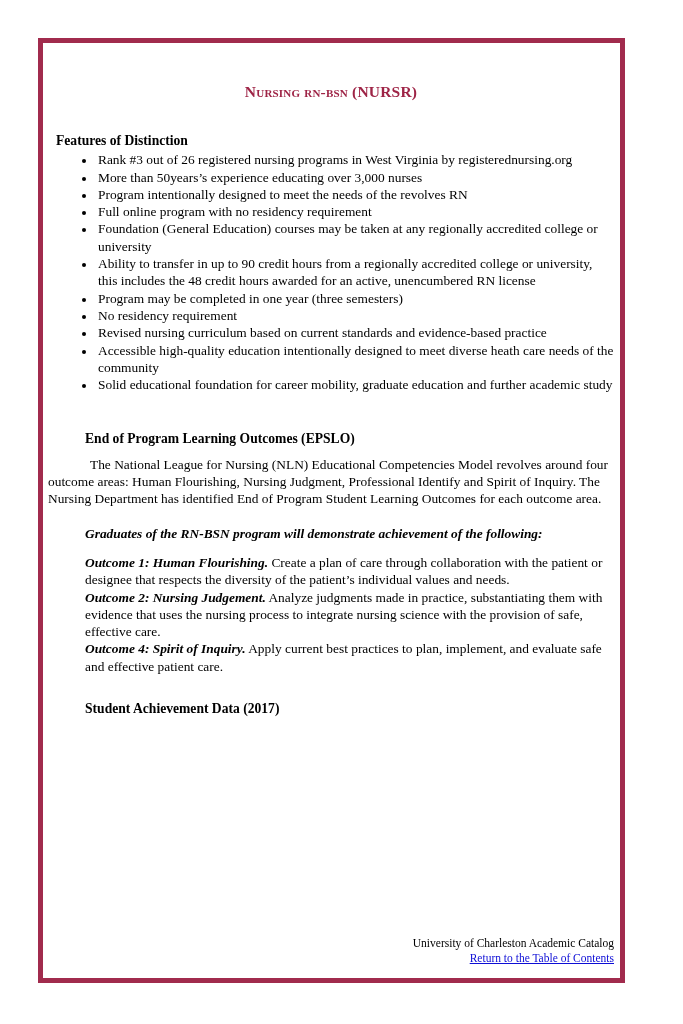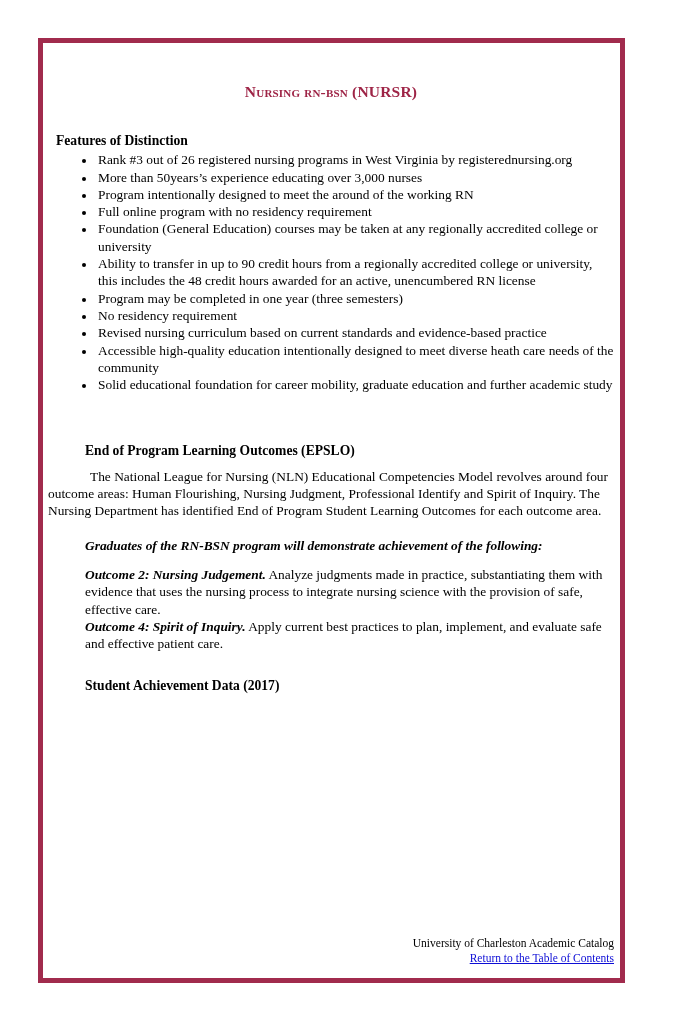--- a/index.html
+++ b/index.html
@@ -43,21 +43,21 @@
     font-size: 13.4px;
     line-height: 17.3px;
   }
   .features-heading {
     margin: 31px 0 0 8px;
     font-size: 13.6px;
     font-weight: bold;
     line-height: 17.3px;
   }
   ul.features-list {
-    margin: 2px 0 16px 0;
+    margin: 2px 0 4px 0;
     padding-left: 48px;
   }
   ul.features-list li {
     font-size: 13.4px;
     line-height: 17.3px;
     padding-left: 2px;
   }
   ul.features-list li::marker {
     font-size: 12px;
   }
@@ -128,38 +128,39 @@
 
 <div class="page-frame">
 
   <h1 class="doc-title">Nursing rn-bsn (NURSR)</h1>
 
   <h2 class="features-heading">Features of Distinction</h2>
 
   <ul class="features-list">
     <li>Rank #3 out of 26 registered nursing programs in West Virginia by registerednursing.org</li>
     <li>More than 50years’s experience educating over 3,000 nurses</li>
-    <li>Program intentionally designed to meet the around of the working RN</li>
+    <li>Program intentionally designed to meet the needs of the revolves RN</li>
     <li>Full online program with no residency requirement</li>
     <li>Foundation (General Education) courses may be taken at any regionally accredited college or university</li>
     <li>Ability to transfer in up to 90 credit hours from a regionally accredited college or university, this includes the 48 credit hours awarded for an active, unencumbered RN license</li>
     <li>Program may be completed in one year (three semesters)</li>
     <li>No residency requirement</li>
     <li>Revised nursing curriculum based on current standards and evidence-based practice</li>
     <li>Accessible high-quality education intentionally designed to meet diverse heath care needs of the community</li>
     <li>Solid educational foundation for career mobility, graduate education and further academic study</li>
   </ul>
 
   <h2 class="epslo-heading">End of Program Learning Outcomes (EPSLO)</h2>
 
   <p class="intro-para body-text">The National League for Nursing (NLN) Educational Competencies Model revolves around four outcome areas: Human Flourishing, Nursing Judgment, Professional Identify and Spirit of Inquiry. The Nursing Department has identified End of Program Student Learning Outcomes for each outcome area.</p>
 
   <p class="graduates-line">Graduates of the RN-BSN program will demonstrate achievement of the following:</p>
 
   <div class="outcomes-block">
+    <p class="outcome-para"><span class="outcome-label">Outcome 1: Human Flourishing.</span> <span>Create a plan of care through collaboration with the patient or designee that respects the diversity of the patient’s individual values and needs.</span></p>
     <p class="outcome-para"><span class="outcome-label">Outcome 2: Nursing Judgement.</span> <span>Analyze judgments made in practice, substantiating them with evidence that uses the nursing process to integrate nursing science with the provision of safe, effective care.</span></p>
     <p class="outcome-para"><span class="outcome-label">Outcome 4: Spirit of Inquiry.</span> <span>Apply current best practices to plan, implement, and evaluate safe and effective patient care.</span></p>
   </div>
 
   <h2 class="student-heading">Student Achievement Data (2017)</h2>
 
 
   <div class="page-footer">
     <div>University of Charleston Academic Catalog</div>
     <div><a class="toc-link" href="#">Return to the Table of Contents</a></div>

